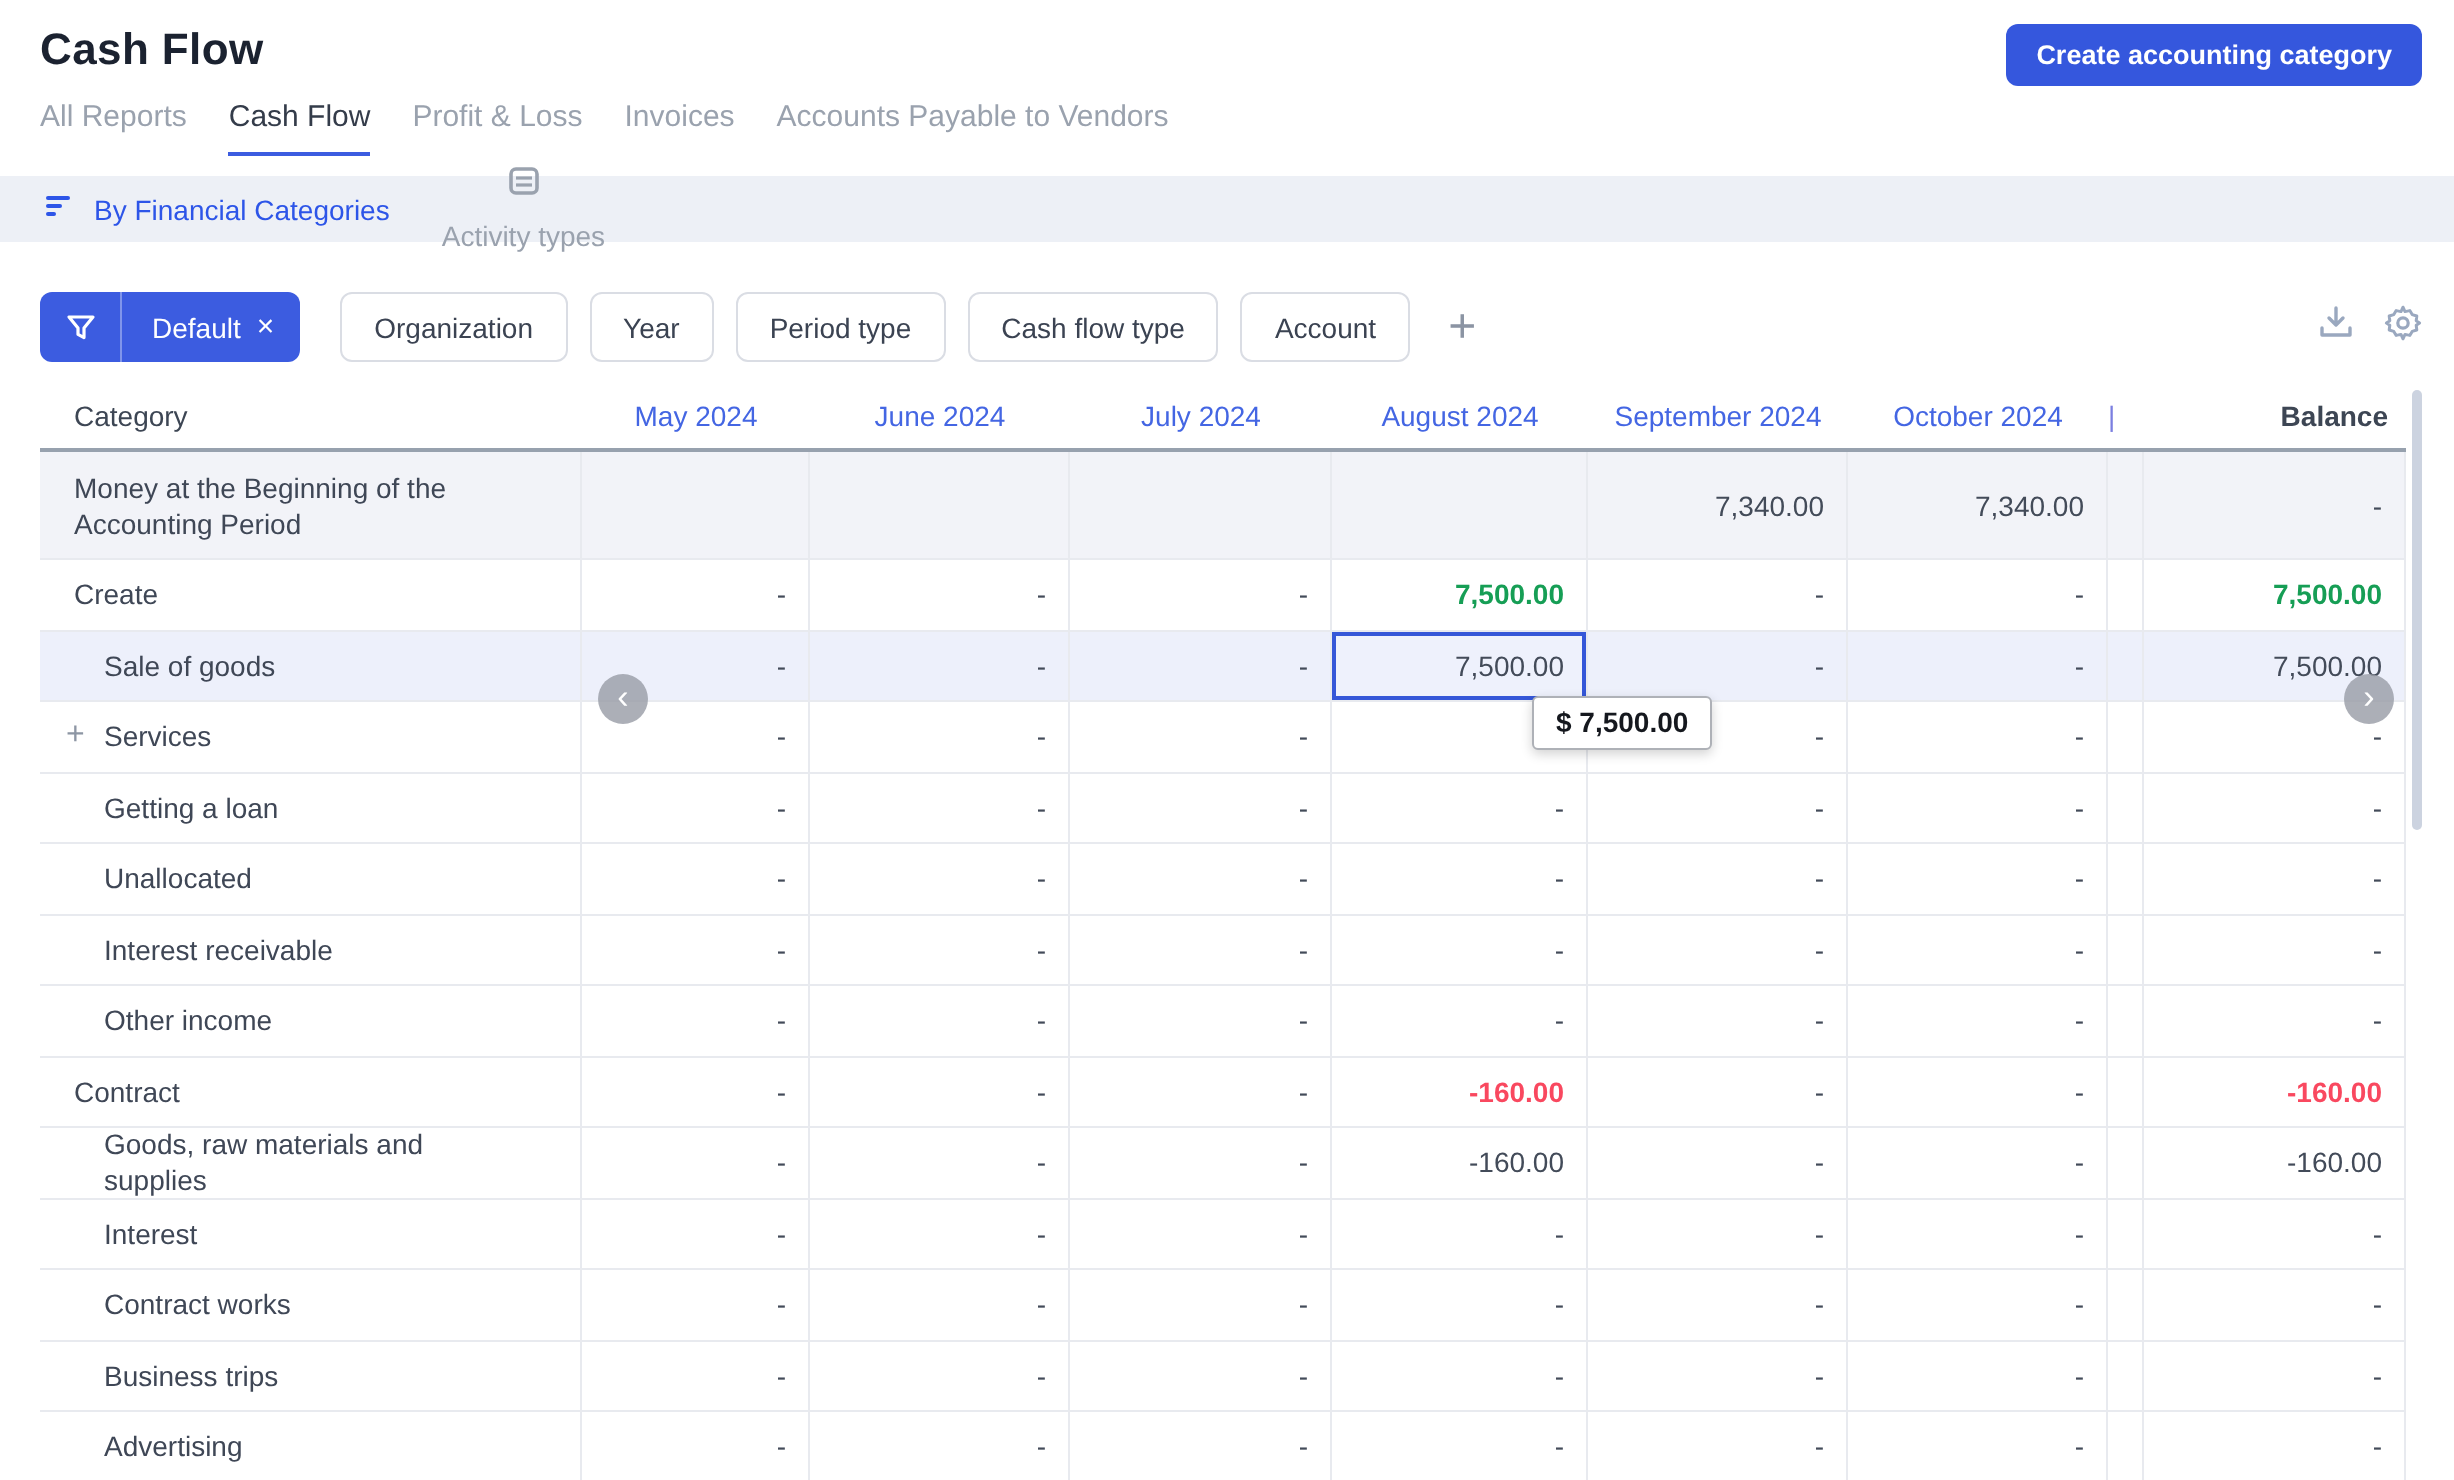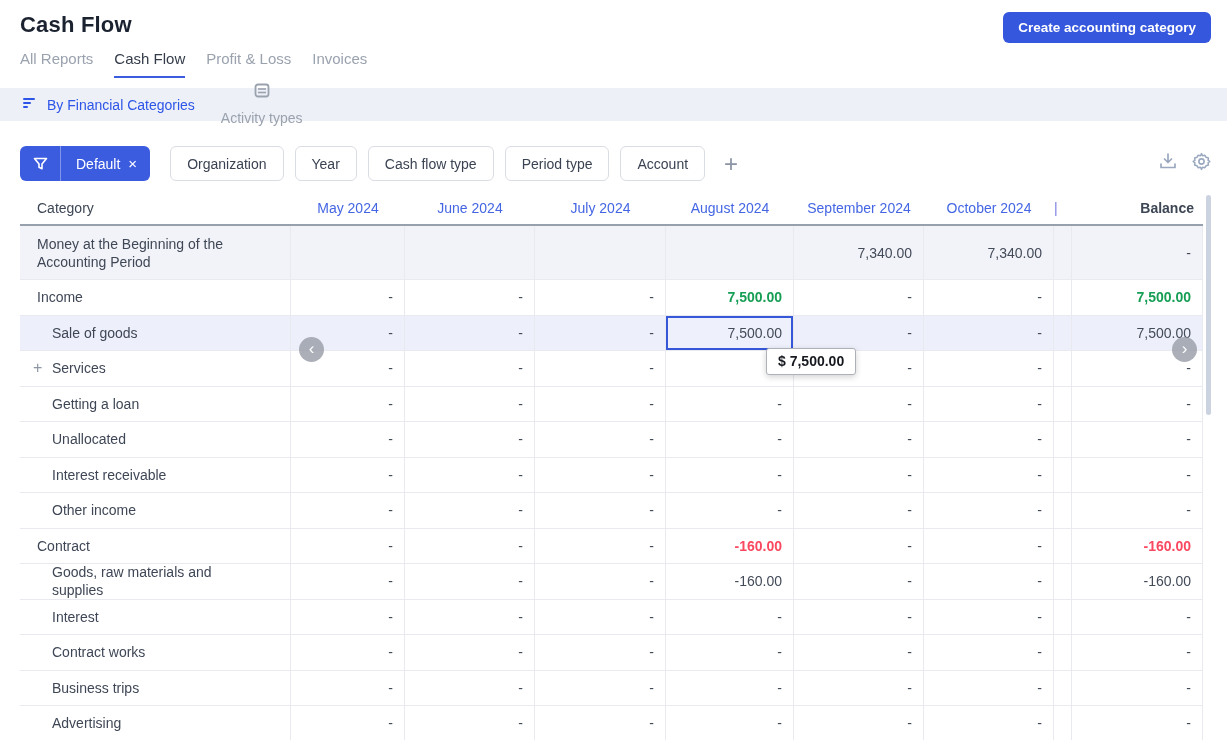--- a/index.html
+++ b/index.html
@@ -77,20 +77,21 @@
 <body>
 
 <h1 class="page-title">Cash Flow</h1>
 <button class="create-btn">Create accounting category</button>
 
 <nav class="tabs">
     <div class="tab">All Reports</div>
     <div class="tab active">Cash Flow</div>
     <div class="tab">Profit &amp; Loss</div>
     <div class="tab">Invoices</div>
+    <div class="tab">Accounts Payable to Vendors</div>
   </nav>
 
 <div class="subbar">
   <div class="subitem active">
     <span>
       <svg width="16" height="14" viewBox="0 0 16 14" fill="none">
         <rect x="1" y="2" width="12" height="2" rx="1" fill="#2d55e8"></rect>
         <rect x="1" y="6" width="8" height="2" rx="1" fill="#2d55e8"></rect>
         <rect x="1" y="10" width="5" height="2" rx="1" fill="#2d55e8"></rect>
       </svg>
@@ -116,22 +117,22 @@
         <path d="M1.5 1.5h12L9 7v4.8l-3-1.6V7L1.5 1.5z" stroke="#fff" stroke-width="1.6" stroke-linejoin="round"></path>
       </svg>
     </span>
     <span class="divider"></span>
     <span class="chip-label">Default</span>
     <span class="chip-x">×</span>
   </div>
   <span id="filter-buttons" style="display:flex;gap:11px;">
       <button class="fbtn">Organization</button>
       <button class="fbtn">Year</button>
+      <button class="fbtn">Period type</button>
       <button class="fbtn">Cash flow type</button>
-      <button class="fbtn">Period type</button>
       <button class="fbtn">Account</button>
     </span>
   <span class="add-filter">+</span>
 </div>
 
 <div class="tool-icons">
   <span>
     <svg width="18" height="17" viewBox="0 0 18 17" fill="none">
       <path d="M9 1v8M5.5 6L9 9.5 12.5 6" stroke="#9aa8bf" stroke-width="1.7" stroke-linecap="round" stroke-linejoin="round"></path>
       <path d="M2 11v3.5h14V11" stroke="#9aa8bf" stroke-width="1.7" stroke-linecap="round" stroke-linejoin="round"></path>
@@ -166,21 +167,21 @@
         <div class="td num" style="width: 130px;"></div>
         <div class="td num" style="width: 131px;"></div>
         <div class="td num" style="width: 128px;"></div>
         <div class="td num" style="width: 130px;">7,340.00</div>
         <div class="td num" style="width: 130px;">7,340.00</div>
         <div class="td num" style="width: 18px;"></div>
         <div class="td num" style="width: 131px;">-</div>
       </div>
       <div class="tr">
         <div class="td label-cell" style="width: 271px; padding-left: 17px; padding-right: 24px;">
-          <span>Income</span>
+          <span>Create</span>
         </div>
         <div class="td num" style="width: 114px;">-</div>
         <div class="td num" style="width: 130px;">-</div>
         <div class="td num" style="width: 131px;">-</div>
         <div class="td num green" style="width: 128px;">7,500.00</div>
         <div class="td num" style="width: 130px;">-</div>
         <div class="td num" style="width: 130px;">-</div>
         <div class="td num" style="width: 18px;"></div>
         <div class="td num green" style="width: 131px;">7,500.00</div>
       </div>

